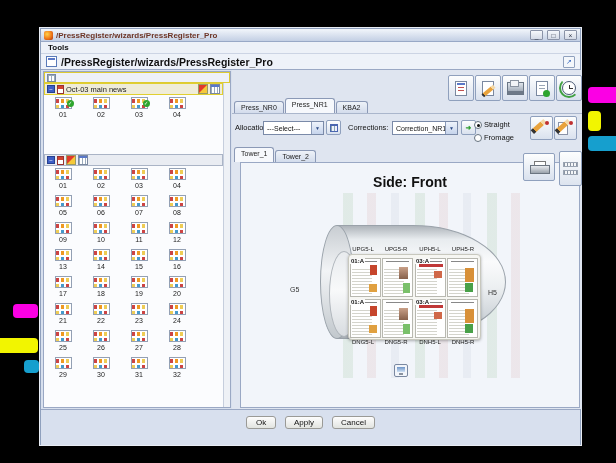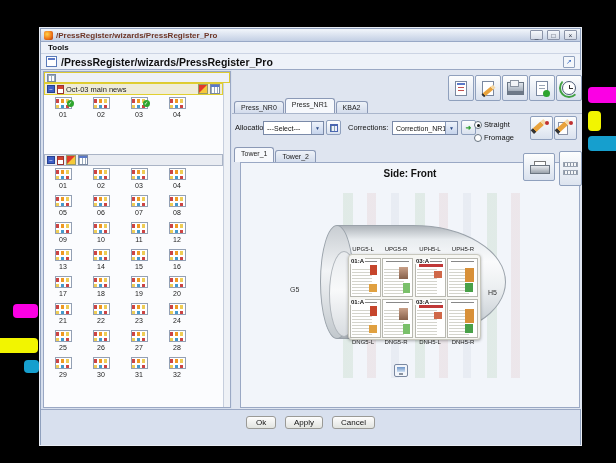--- a/index.html
+++ b/index.html
@@ -134,22 +134,22 @@
   .pencil-g::before { content:""; position:absolute; left:0; bottom:3px; width:17px; height:5px;
                       background:linear-gradient(90deg,#333 0 3px,#e8a23c 3px 13px,#f4d9a8 13px);
                       transform:rotate(-42deg); transform-origin:left bottom; }
   .pencil-g::after { content:""; position:absolute; right:1px; top:0; width:4px; height:4px; border-radius:50%; background:#c03030; }
   .pencil-page { position:absolute; left:3px; top:5px; width:10px; height:13px; background:#fff; border:1px solid #8a93a7; }
 
   .tower-tabs { position:absolute; left:2px; top:78px; display:flex; align-items:flex-end; height:14px; }
   .tower-panel { position:absolute; left:8px; top:92px; width:340px; height:246px;
                  border:1px solid #9aa8c4; background:#f2f5fa; }
 
-  .side-label { position:absolute; left:0; width:100%; top:5px; text-align:center;
-                font-size:10px; font-weight:bold; color:#111; }
+  .side-label { position:absolute; left:0; width:100%; top:11px; text-align:center;
+                font-size:14px; font-weight:bold; color:#111; }
 
   .printer-btn { position:absolute; left:291px; top:83px; width:32px; height:28px; border:1px solid #8fa0bd;
                  border-radius:2px; background:linear-gradient(#fdfefe,#d9e1ee); z-index:6;
                  display:flex; align-items:center; justify-content:center; }
   .printer-g { width:18px; height:13px; position:relative; }
   .printer-g::before { content:""; position:absolute; left:4px; top:0; width:10px; height:5px; background:#fff; border:1px solid #777; }
   .printer-g::after { content:""; position:absolute; left:0; top:4px; width:18px; height:7px;
                       background:linear-gradient(#e8ebef,#9aa2ac); border:1px solid #6a7480; }
   .counter-btn { position:absolute; left:327px; top:81px; width:23px; height:35px; border:1px solid #8fa0bd;
                  border-radius:2px; background:linear-gradient(#fdfefe,#dde4ef); z-index:6;

